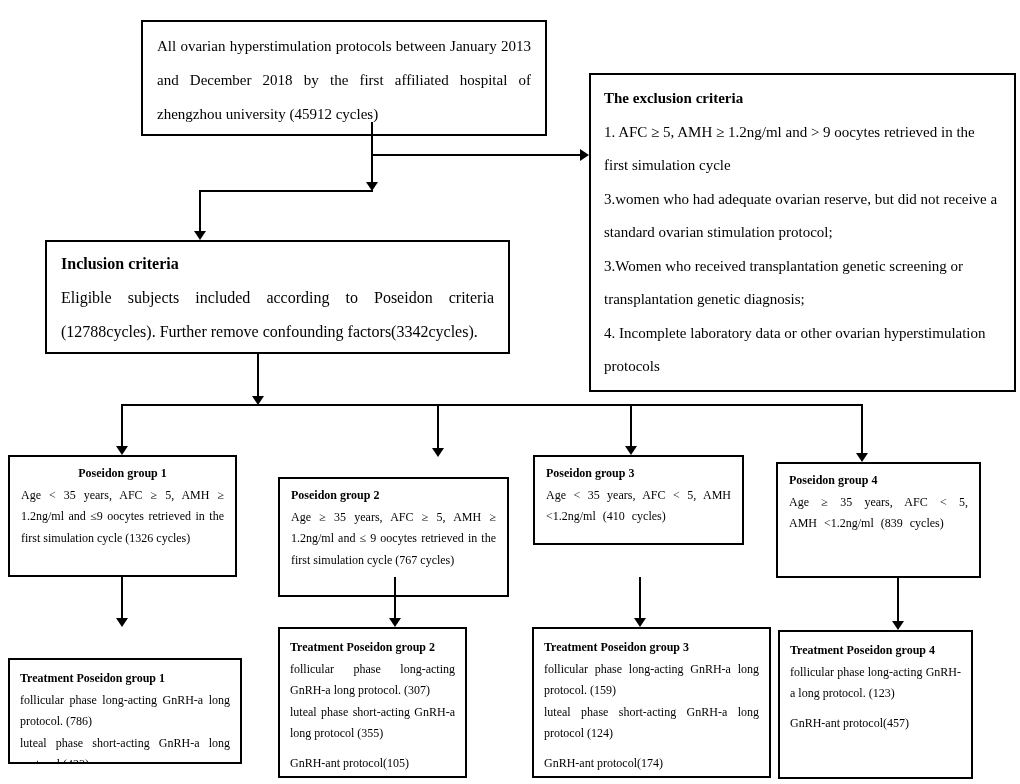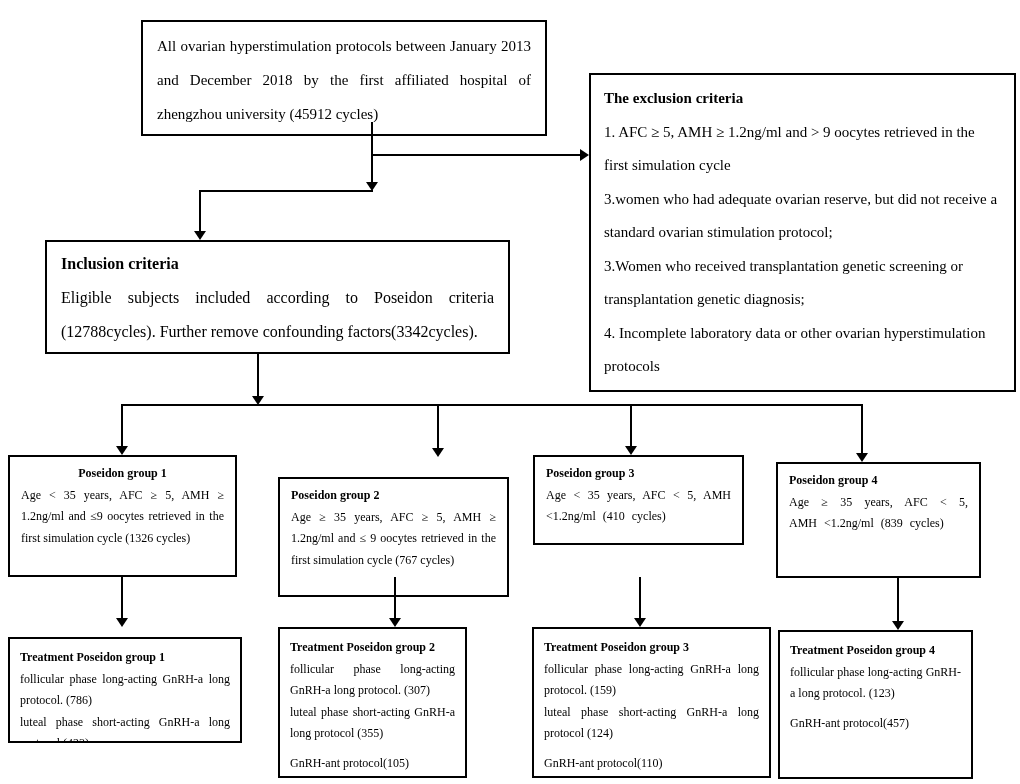--- a/index.html
+++ b/index.html
@@ -39,21 +39,21 @@
   .excl-box   { left: 589px; top: 73px;  width: 427px; height: 319px; padding: 7px 13px 0; font-size: 15px; line-height: 33.5px; }
   .incl-box   { left: 45px;  top: 240px; width: 465px; height: 114px; padding: 5px 14px 0; font-size: 16px; line-height: 34px; }
 
   .gbox, .tbox { font-size: 12px; line-height: 21.5px; }
   .gbox { padding: 6px 11px 0; }
   .tbox { padding: 8px 10px 0; }
   .g1 { left: 8px;   top: 455px; width: 229px; height: 122px; }
   .g2 { left: 278px; top: 457px; width: 231px; height: 120px; margin-top: 20px; }
   .g3 { left: 533px; top: 455px; width: 211px; height: 90px; }
   .g4 { left: 776px; top: 462px; width: 205px; height: 116px; }
-  .t1 { left: 8px;   top: 637px; width: 234px; height: 106px; }
+  .t1 { left: 8px;   top: 658px; width: 234px; height: 106px; }
   .t2 { left: 278px; top: 627px; width: 189px; height: 151px; }
   .t3 { left: 532px; top: 627px; width: 239px; height: 151px; }
   .t4 { left: 778px; top: 630px; width: 195px; height: 149px; }
 
   .title-center { text-align: center; }
   .wide-sp { word-spacing: 4px; }
   .last-line { margin-top: 8px; }
 </style>
 </head>
 <body>
@@ -103,21 +103,21 @@
   <div class="box tbox t2">
     <div class="btitle">Treatment Poseidon group 2</div>
     <div class="jtext">follicular phase long-acting GnRH-a long protocol. (307)</div>
     <div class="jtext">luteal phase short-acting GnRH-a long protocol (355)</div>
     <div class="last-line">GnRH-ant protocol(105)</div>
   </div>
   <div class="box tbox t3">
     <div class="btitle">Treatment Poseidon group 3</div>
     <div class="jtext">follicular phase long-acting GnRH-a long protocol. (159)</div>
     <div class="jtext">luteal phase short-acting GnRH-a long protocol (124)</div>
-    <div class="last-line">GnRH-ant protocol(110)</div>
+    <div class="last-line">GnRH-ant protocol(174)</div>
   </div>
   <div class="box tbox t4">
     <div class="btitle">Treatment Poseidon group 4</div>
     <div class="jtext">follicular phase long-acting GnRH-a long protocol. (123)</div>
     <div class="last-line">GnRH-ant protocol(457)</div>
   </div>
 
   <div class="line" style="left:371px; top:122px; width:2px; height:60px;"></div>
   <div class="arr-down" style="left:366px; top:182px;"></div>
 

